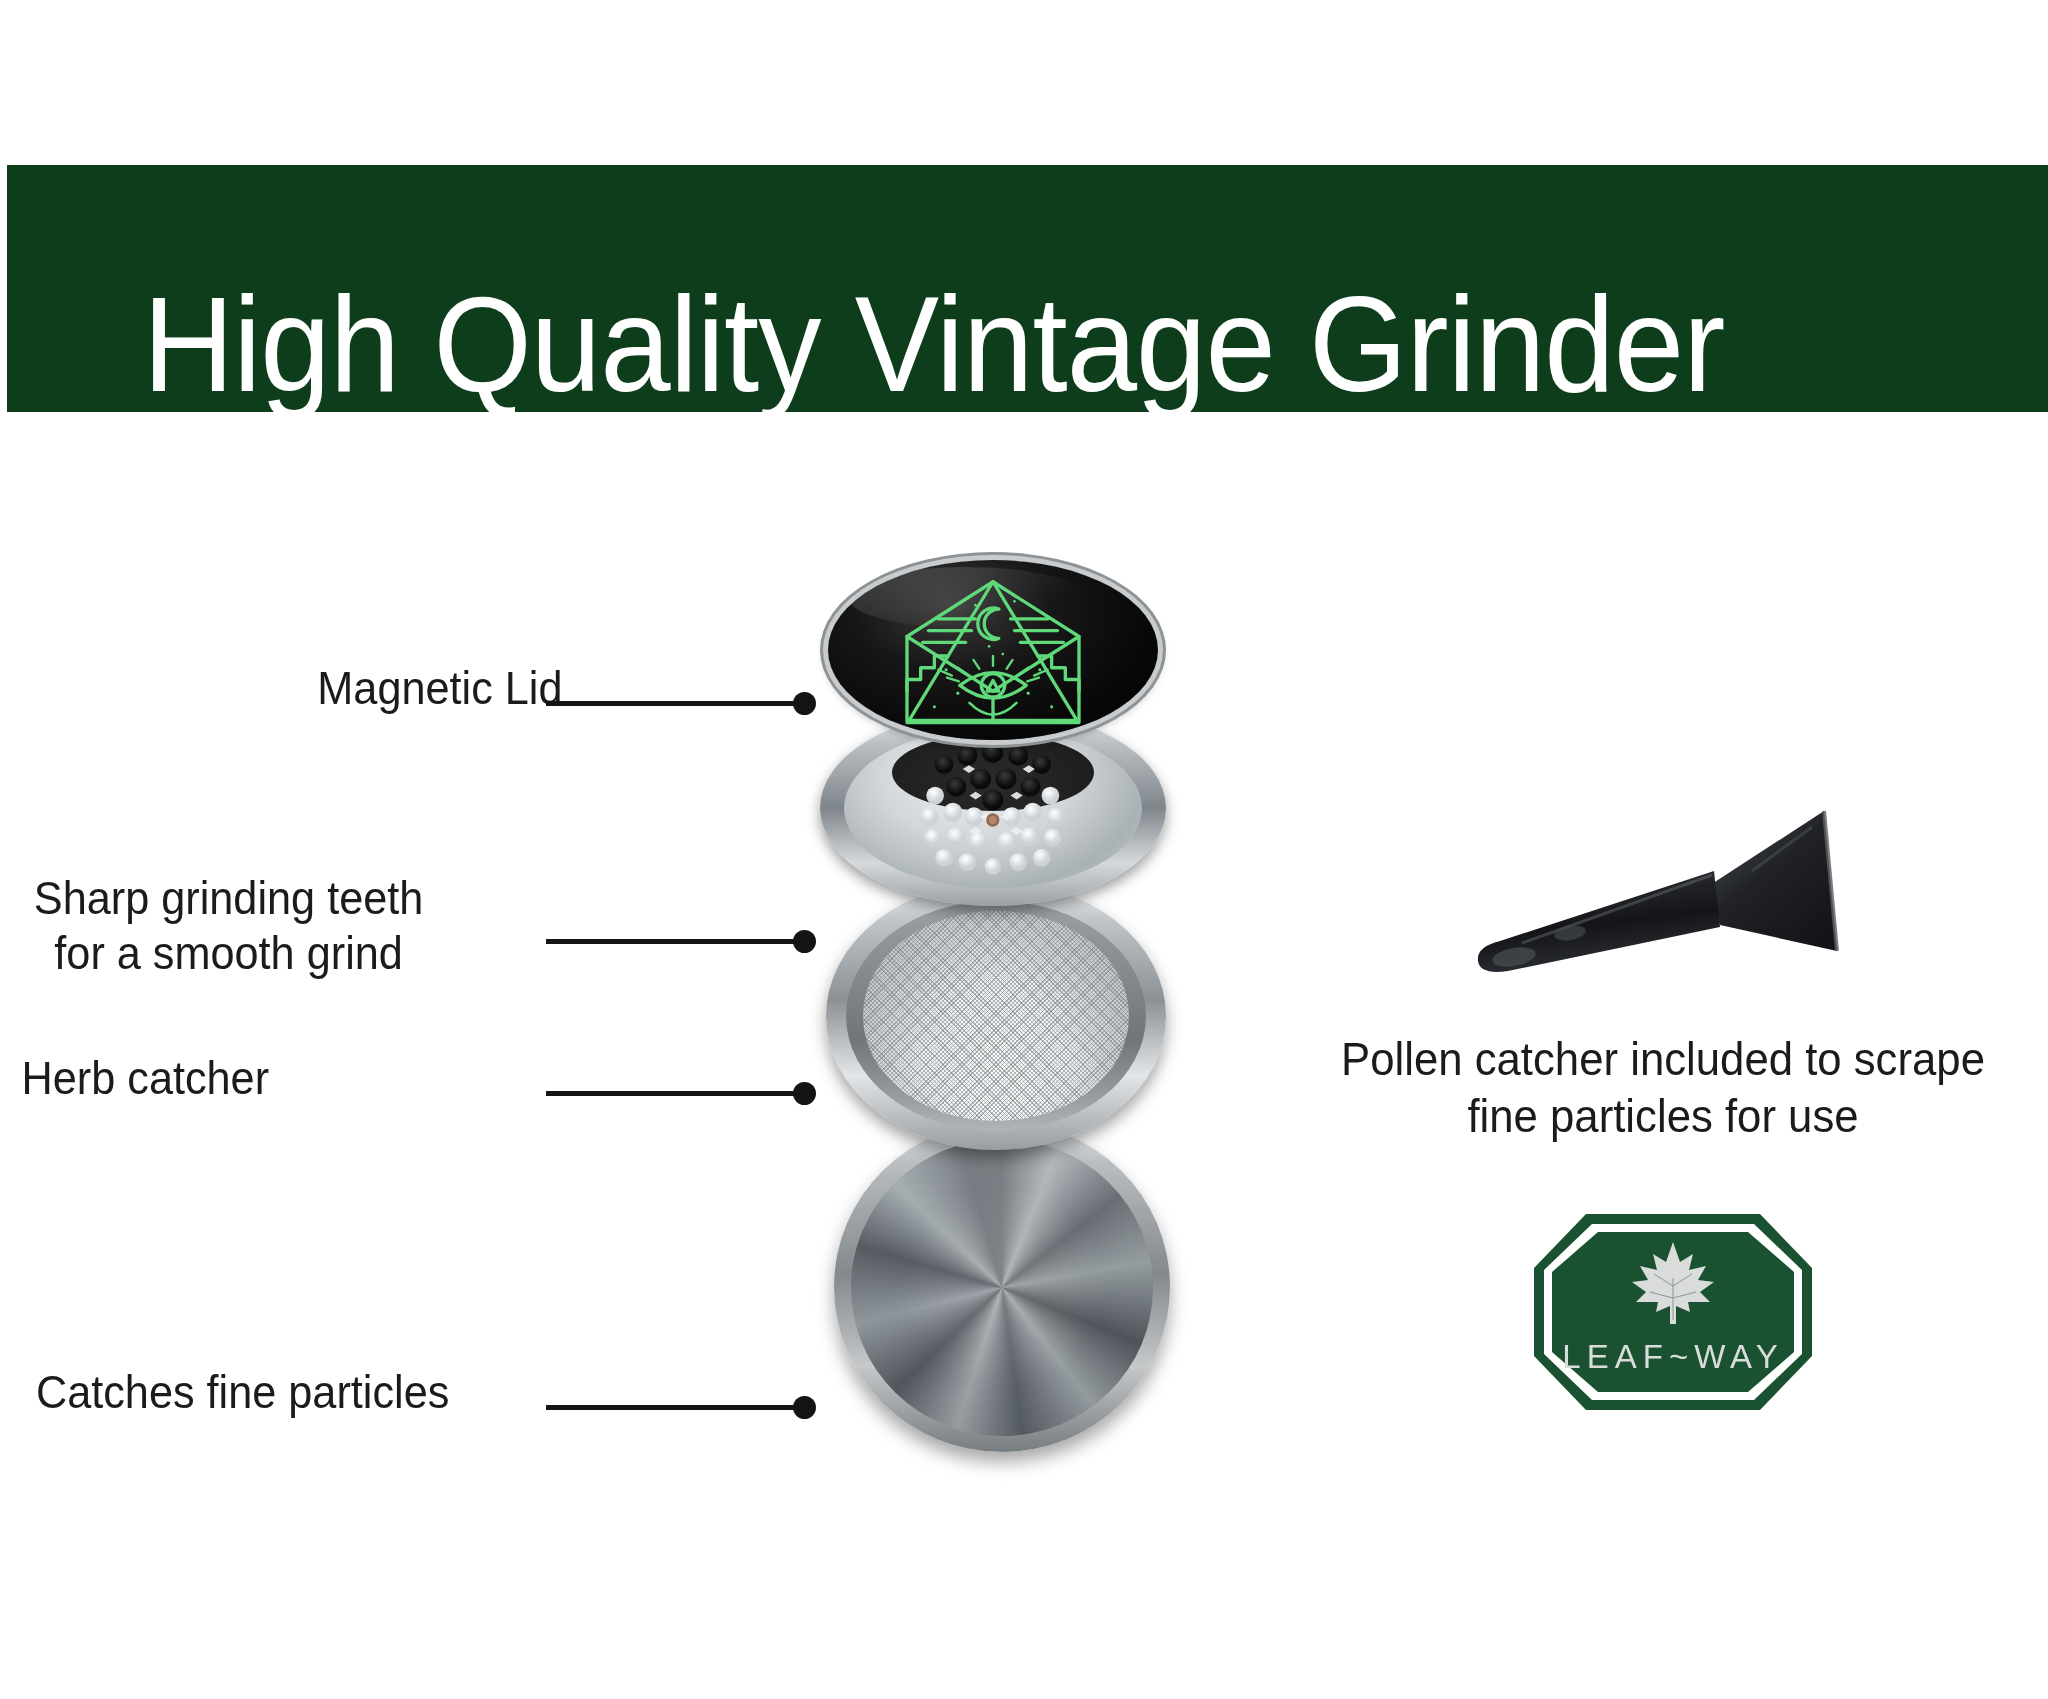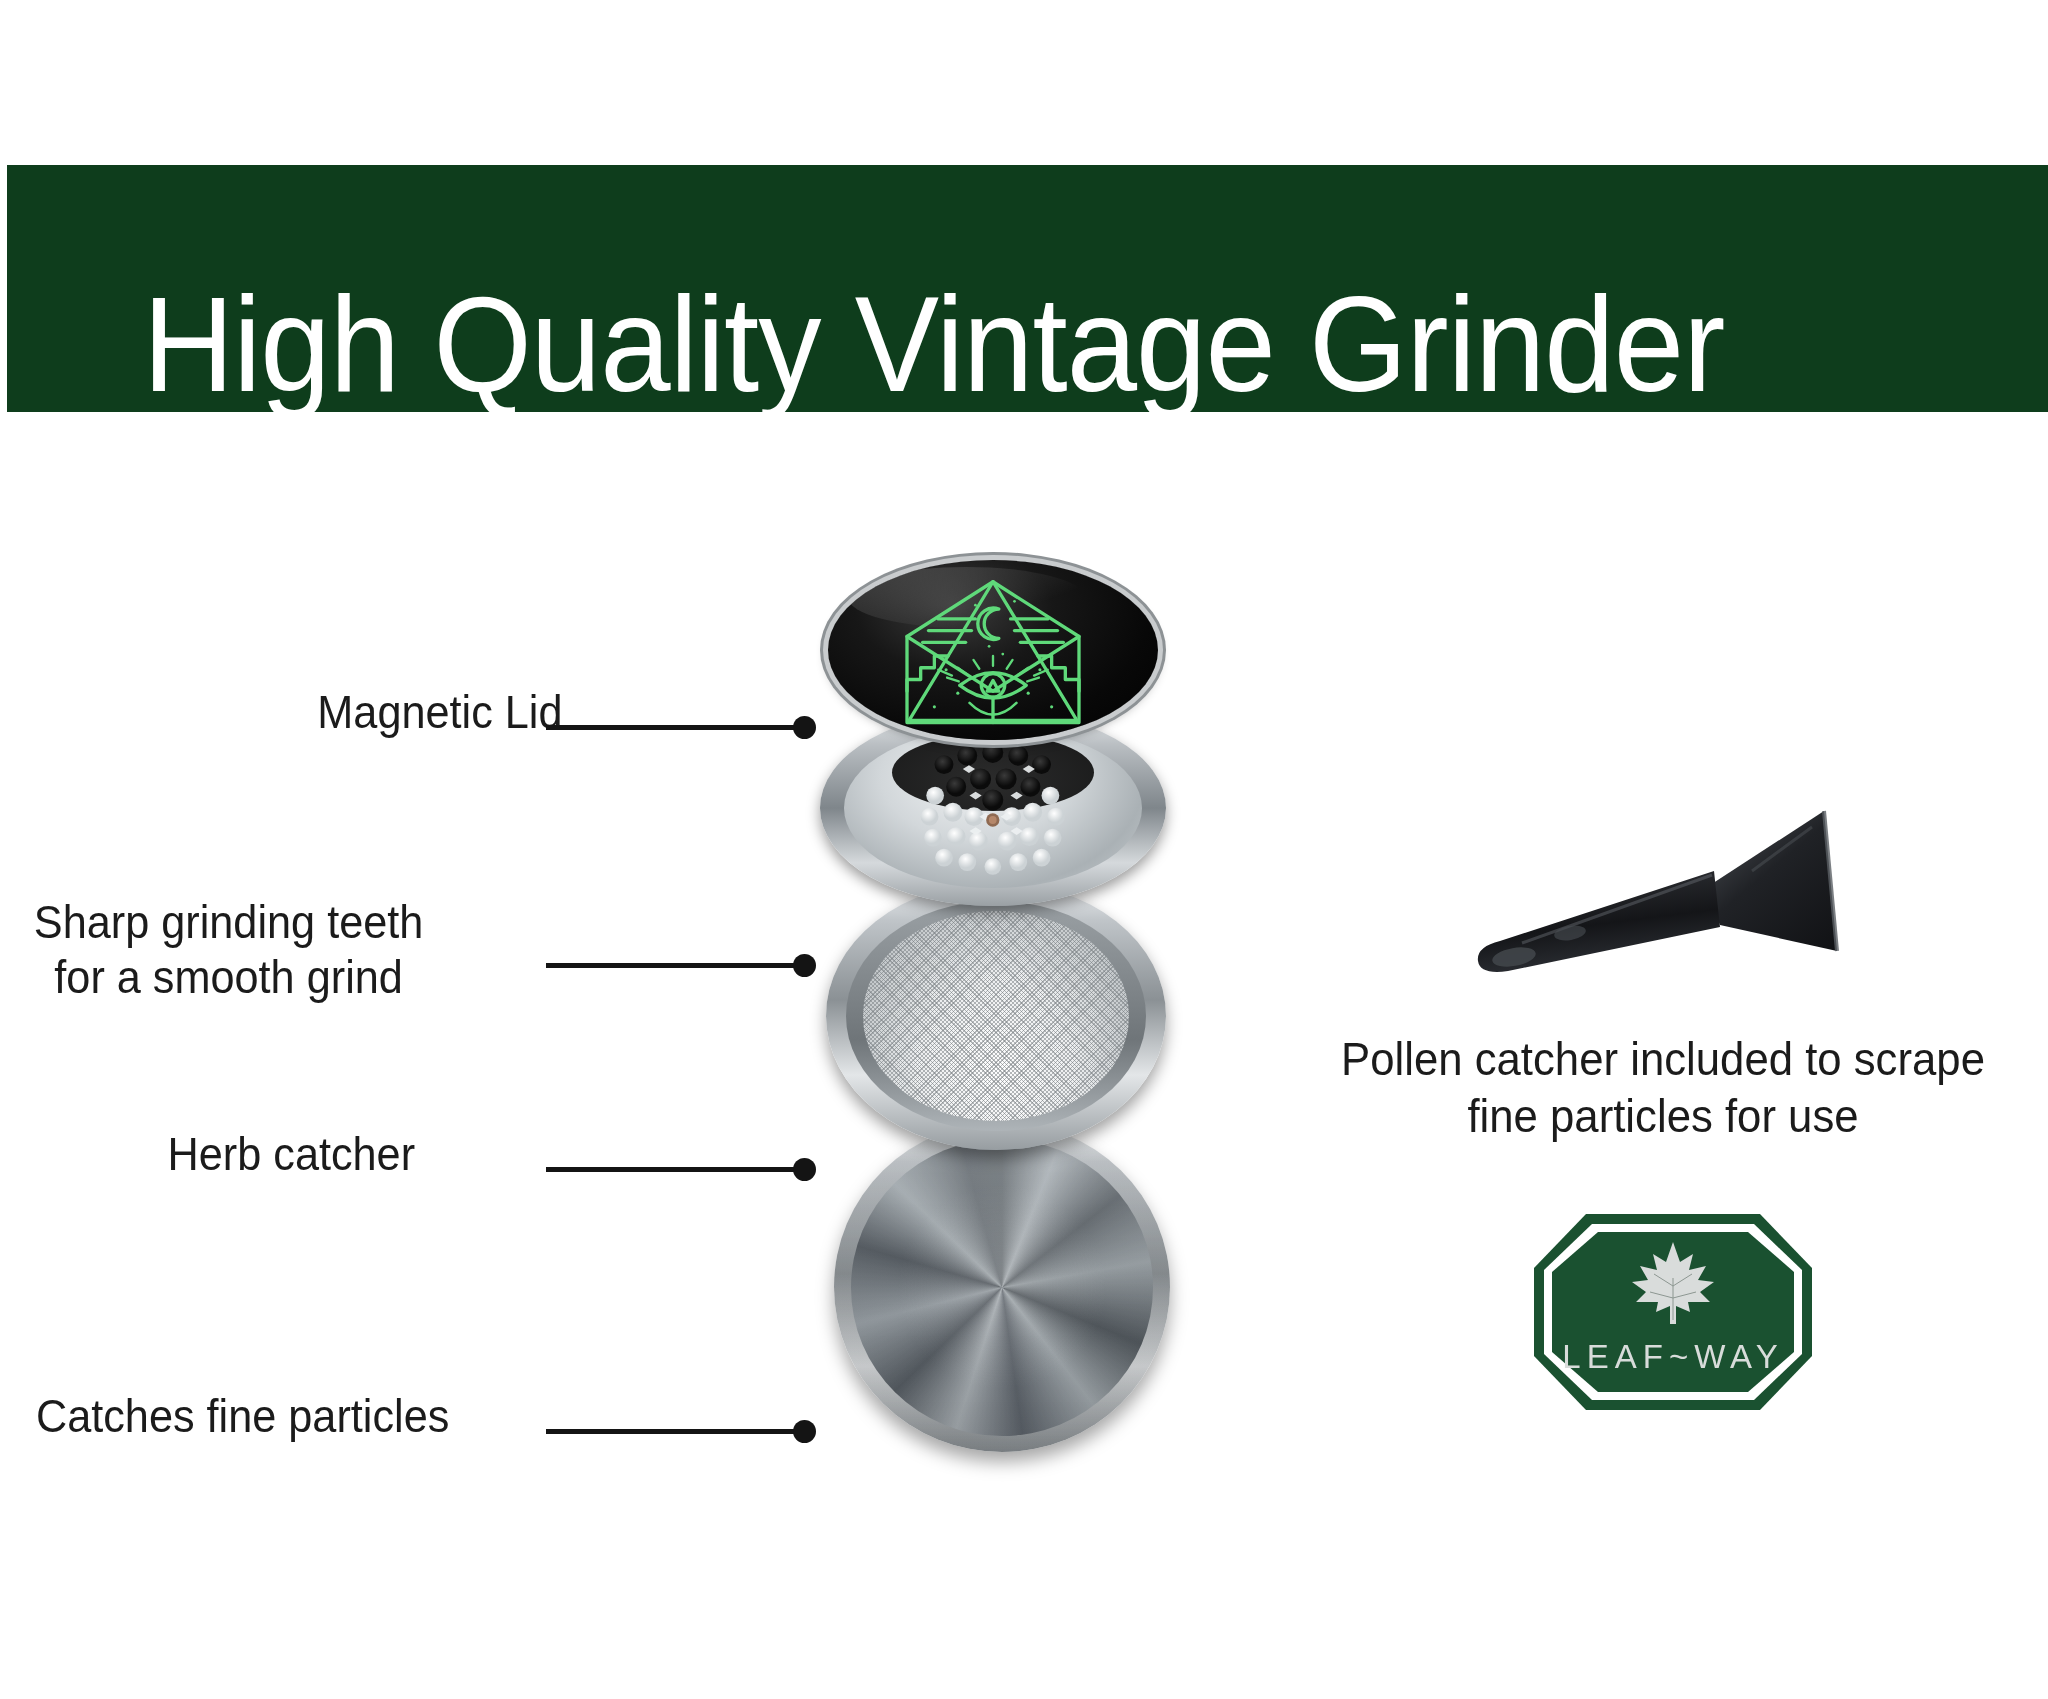--- a/index.html
+++ b/index.html
@@ -8,39 +8,39 @@
 
   
   #header-band{position:absolute;left:7px;top:165px;width:2048px;height:247px;
     background:var(--brand,#0E3D1C);display:flex;align-items:flex-end;}
   #page-title{color:#ffffff;font-size:136px;line-height:1;
     font-family:"Liberation Sans Narrow","Liberation Sans","DejaVu Sans Condensed",sans-serif;
     font-weight:400;letter-spacing:-1px;padding-left:146px;
     transform:scaleX(.93);transform-origin:left center;white-space:nowrap;}
 
   
-  .callout{position:absolute;display:flex;align-items:center;margin-top:24px;}
+  .callout{position:absolute;display:flex;align-items:center;}
   .callout .lbl{font-size:47px;color:#1b1b1b;line-height:1.18;text-align:center;
     font-family:"Liberation Sans Narrow","Liberation Sans",sans-serif;
     transform:scaleX(.92);transform-origin:right center;white-space:nowrap;}
   .callout .lead{position:absolute;height:5px;background:#141414;}
   .callout .dot{position:absolute;width:23px;height:23px;border-radius:50%;
     background:#141414;}
 
   #cal-lid{left:0;top:660px;width:830px;justify-content:flex-end;}
   #cal-lid .lbl{margin-right:268px;}
   #cal-lid .lead{right:22px;width:262px;top:41px;}
   #cal-lid .dot{right:14px;top:32px;}
 
   #cal-teeth{left:0;top:870px;width:830px;justify-content:flex-start;}
   #cal-teeth .lbl{margin-right:268px;}
   #cal-teeth .lead{right:22px;width:262px;top:69px;}
   #cal-teeth .dot{right:14px;top:60px;}
 
-  #cal-herb{left:0;top:1102px;width:830px;justify-content:center;}
+  #cal-herb{left:0;top:1050px;width:830px;justify-content:flex-start;}
   #cal-herb .lbl{margin-right:268px;}
   #cal-herb .lead{right:22px;width:262px;top:41px;}
   #cal-herb .dot{right:14px;top:32px;}
 
   #cal-fine{left:0;top:1364px;width:830px;justify-content:flex-start;}
   #cal-fine .lbl{margin-right:268px;}
   #cal-fine .lead{right:22px;width:262px;top:41px;}
   #cal-fine .dot{right:14px;top:32px;}
 
   

